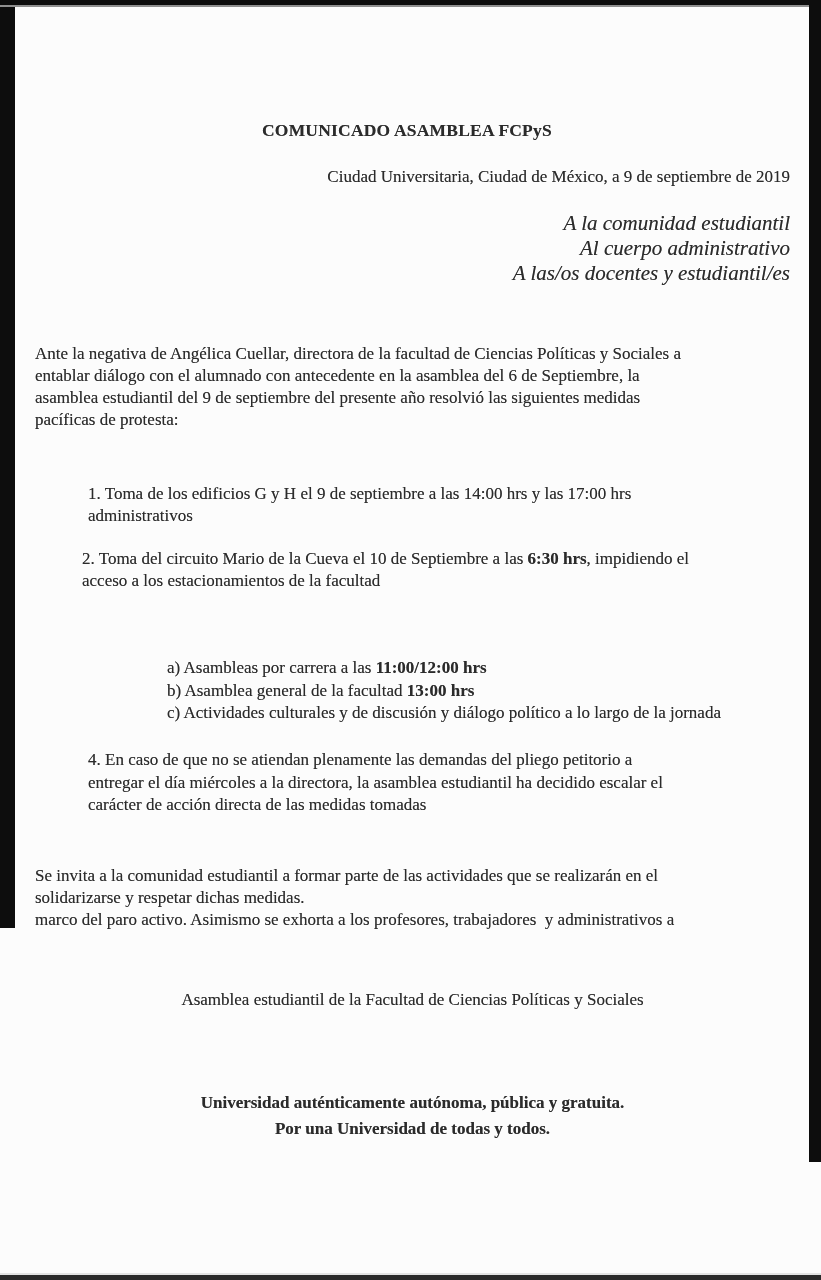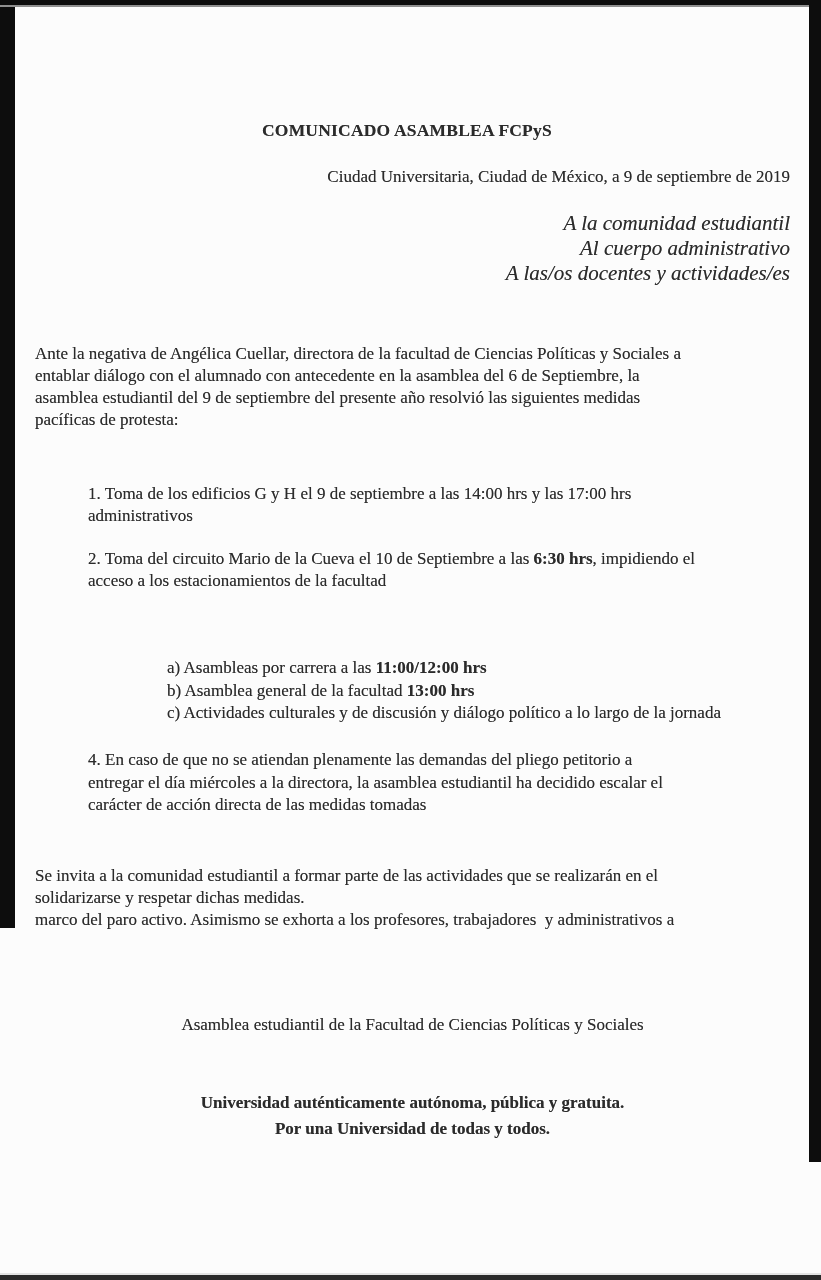--- a/index.html
+++ b/index.html
@@ -24,26 +24,26 @@
 
   .blk{position:absolute;}
   .ln{display:block;white-space:pre;}
   .b{font-weight:bold;}
 
   .title{top:120px;left:262px;font-weight:bold;font-size:17.5px;letter-spacing:.2px;}
   .dateline{top:167px;right:31px;text-align:right;}
   .addressees{top:211px;right:31px;text-align:right;font-style:italic;font-size:21px;line-height:25px;}
   .intro{top:343px;left:35px;line-height:22px;}
   .item1{top:483px;left:88px;line-height:22px;}
-  .item2{top:548px;left:88px;line-height:22px;}
+  .item2{top:548px;left:82px;line-height:22px;}
   .item3{top:615px;left:88px;line-height:22px;}
   .activities{top:657px;left:167px;line-height:22.6px;}
   .item4{top:749px;left:88px;line-height:22.5px;}
   .closing{top:865px;left:35px;line-height:22px;}
-  .signature{top:1015px;left:35px;width:755px;text-align:center;}
+  .signature{top:990px;left:35px;width:755px;text-align:center;}
   .motto{top:1090px;left:35px;width:755px;text-align:center;font-weight:bold;line-height:26px;}
 </style>
 </head>
 <body>
 
 <div class="page">
 
   <div class="edge edge-top"></div>
   <div class="edge-top-shadow"></div>
   <div class="edge edge-left"></div>
@@ -51,21 +51,21 @@
   <div class="edge-bottom-shadow"></div>
   <div class="edge edge-bottom"></div>
 
   <div class="blk title">COMUNICADO ASAMBLEA FCPyS</div>
 
   <div class="blk dateline">Ciudad Universitaria, Ciudad de México, a 9 de septiembre de 2019</div>
 
   <div class="blk addressees">
     <span class="ln">A la comunidad estudiantil</span>
     <span class="ln">Al cuerpo administrativo</span>
-    <span class="ln">A las/os docentes y actividades/es</span>
+    <span class="ln">A las/os docentes y estudiantil/es</span>
   </div>
 
   <div class="blk intro">
     <span class="ln">Ante la negativa de Angélica Cuellar, directora de la facultad de Ciencias Políticas y Sociales a</span>
     <span class="ln">entablar diálogo con el alumnado con antecedente en la asamblea del 6 de Septiembre, la</span>
     <span class="ln">asamblea estudiantil del 9 de septiembre del presente año resolvió las siguientes medidas</span>
     <span class="ln">pacíficas de protesta:</span>
   </div>
 
   <div class="blk item1">

